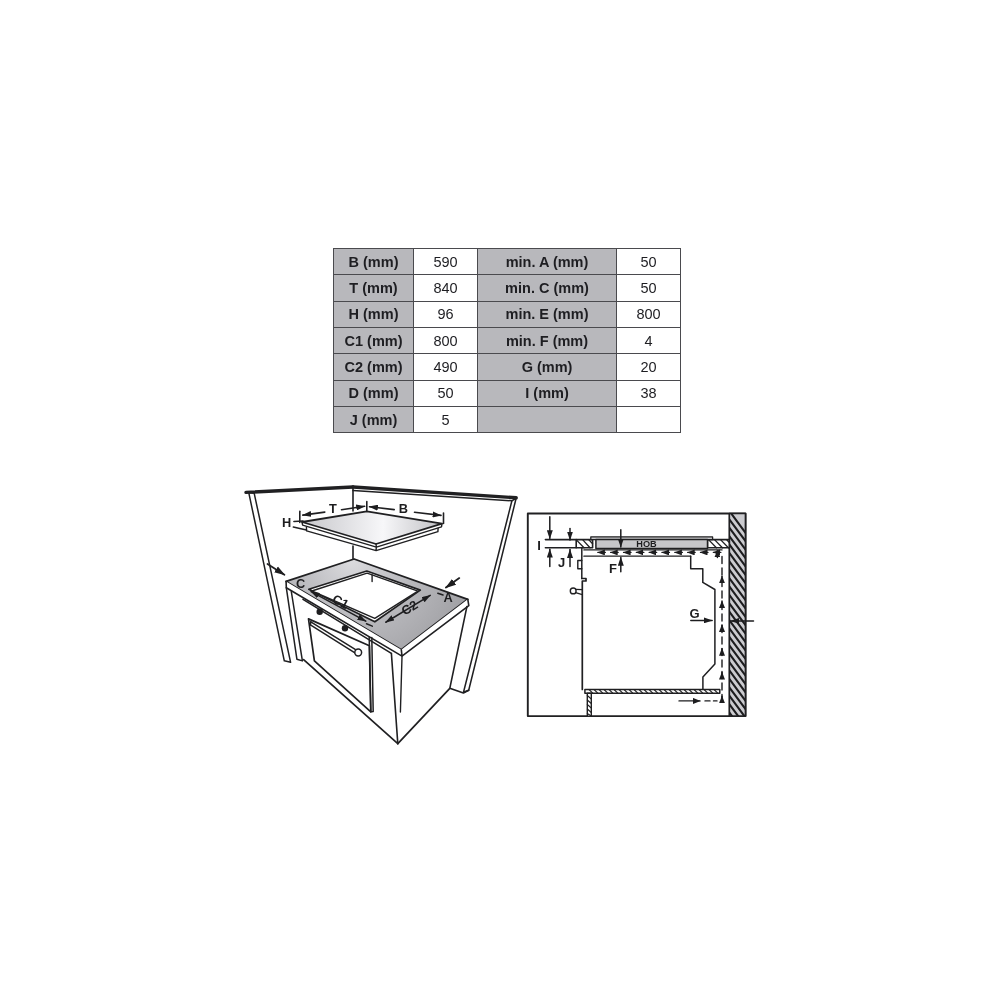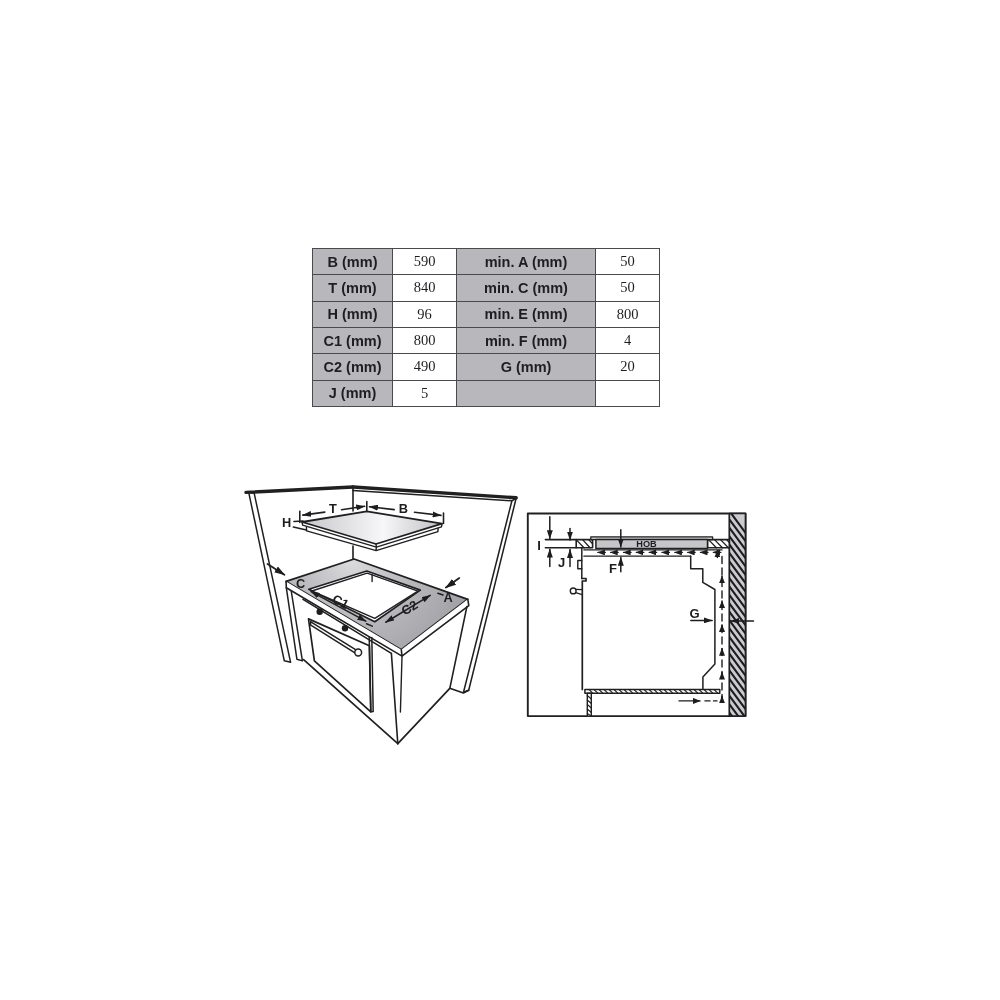--- a/index.html
+++ b/index.html
@@ -1,22 +1,22 @@
 <!DOCTYPE html>
 <html><head>
 <meta charset="utf-8">
 <style>
   html,body{margin:0;padding:0;background:#ffffff;}
   #page{position:relative;width:1000px;height:1000px;background:#ffffff;overflow:hidden;
         font-family:"Liberation Sans",sans-serif;}
-  table.dim{position:absolute;left:312px;top:248px;border-collapse:collapse;table-layout:fixed;}
+  table.dim{position:absolute;left:333px;top:248px;border-collapse:collapse;table-layout:fixed;}
   table.dim td{border:1.6px solid #4a4a4e;height:25.34px;text-align:center;vertical-align:middle;
         font-size:14.5px;color:#1e1e22;padding:0;}
   td.g{background:#b8b8bc;font-weight:bold;}
-  td.w{background:#ffffff;font-family:Liberation Serif, serif;}
+  td.w{background:#ffffff;}
 </style>
 </head>
 <body>
 <div id="page">
 
 <table class="dim">
   <colgroup>
         <col style="width:80px">
         <col style="width:64px">
         <col style="width:139px">
@@ -45,20 +45,26 @@
           <td class="g">C1 (mm)</td>
           <td class="w">800</td>
           <td class="g">min. F (mm)</td>
           <td class="w">4</td>
         </tr>
   <tr>
           <td class="g">C2 (mm)</td>
           <td class="w">490</td>
           <td class="g">G (mm)</td>
           <td class="w">20</td>
+        </tr>
+  <tr>
+          <td class="g">D (mm)</td>
+          <td class="w">50</td>
+          <td class="g">I (mm)</td>
+          <td class="w">38</td>
         </tr>
   <tr>
           <td class="g">J (mm)</td>
           <td class="w">5</td>
           <td class="g">&nbsp;</td>
           <td class="w">&nbsp;</td>
         </tr>
 </tbody>
     </table>
 <svg width="1000" height="1000" viewBox="0 0 1000 1000" style="position:absolute;left:0;top:0;" fill="none" stroke-linecap="round" stroke-linejoin="round">

